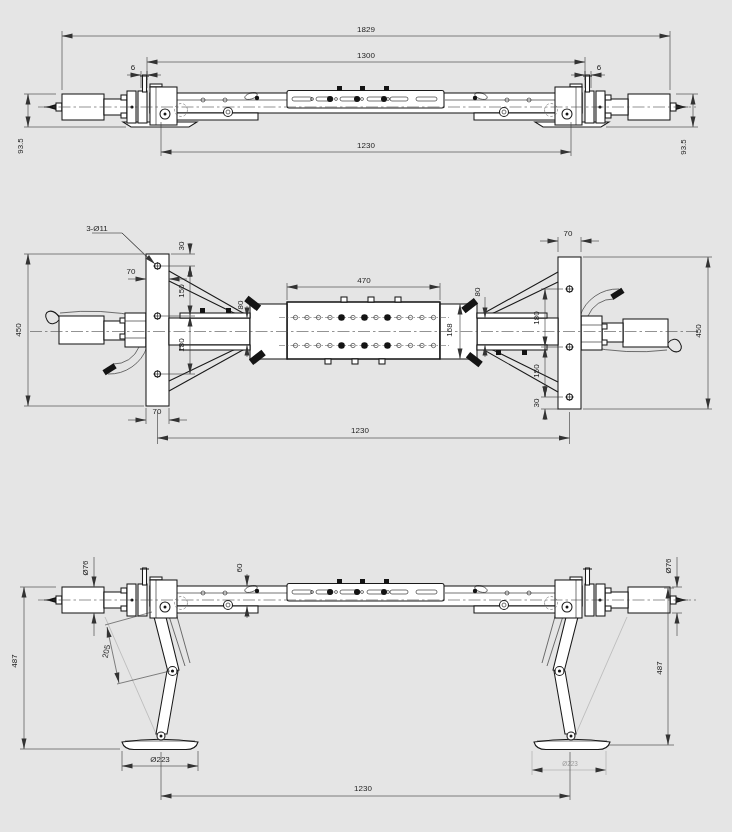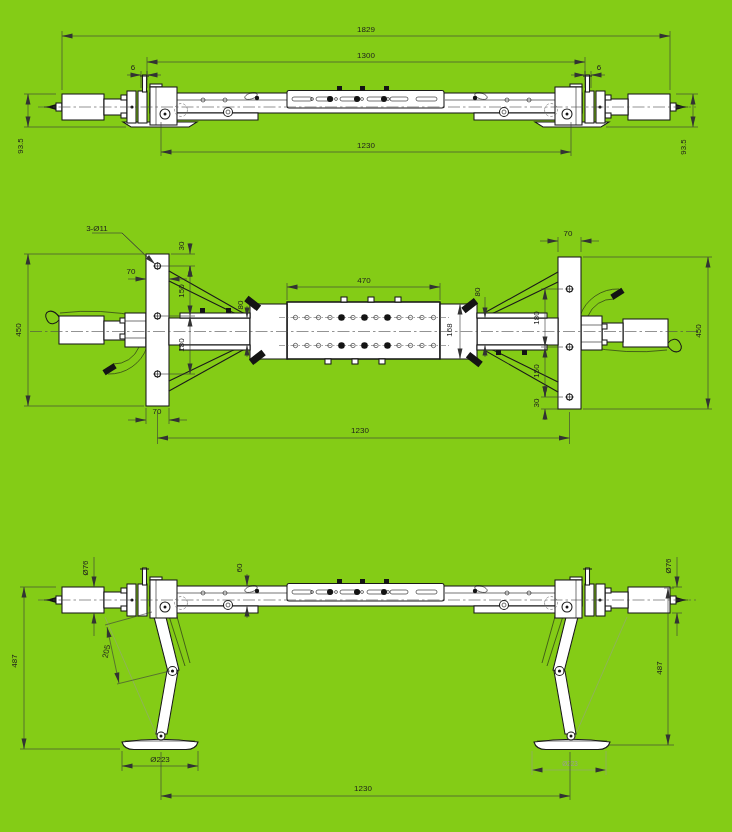--- a/index.html
+++ b/index.html
@@ -1,16 +1,16 @@
 <!DOCTYPE html>
 <html><head>
 <meta charset="utf-8">
 <style>
   html,body{margin:0;padding:0;background:#fff}
-  #stage{width:732px;height:832px;margin:0 auto;position:relative;background:#84cc16}
+  #stage{width:732px;height:832px;margin:0 auto;position:relative;background:#e5e5e5}
   svg{display:block}
   .gf{fill:#fff;stroke:#1a1a1a;stroke-width:1.05;stroke-linejoin:miter}
   .g{fill:none;stroke:#1a1a1a;stroke-width:1.05;stroke-linejoin:miter}
   .gt{fill:none;stroke:#1a1a1a;stroke-width:.6}
   .bk{fill:#141414;stroke:none}
   .d{fill:none;stroke:#3c3c3c;stroke-width:.62}
   .dg{fill:none;stroke:#9a9a9a;stroke-width:.5}
   .c{fill:none;stroke:#4a4a4a;stroke-width:.6;stroke-dasharray:12 3 2.5 3}
   .c2{fill:none;stroke:#5a5a5a;stroke-width:.55;stroke-dasharray:6 2 1.5 2}
   .dash{fill:none;stroke:#666;stroke-width:.6;stroke-dasharray:2.6 2}

